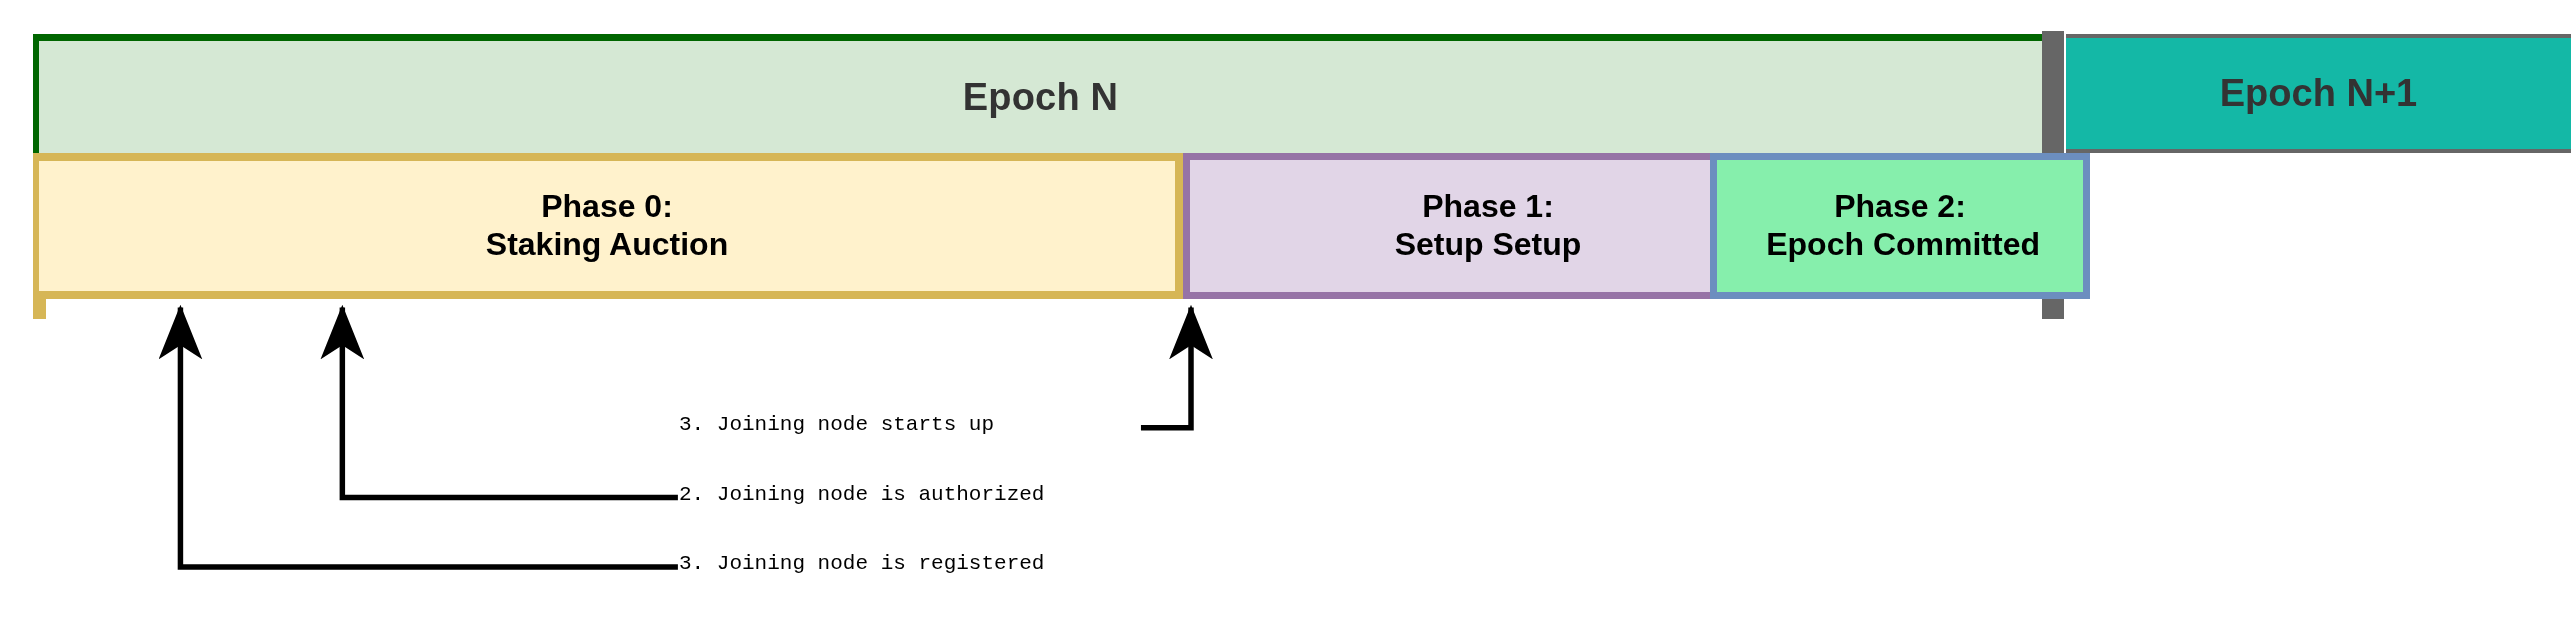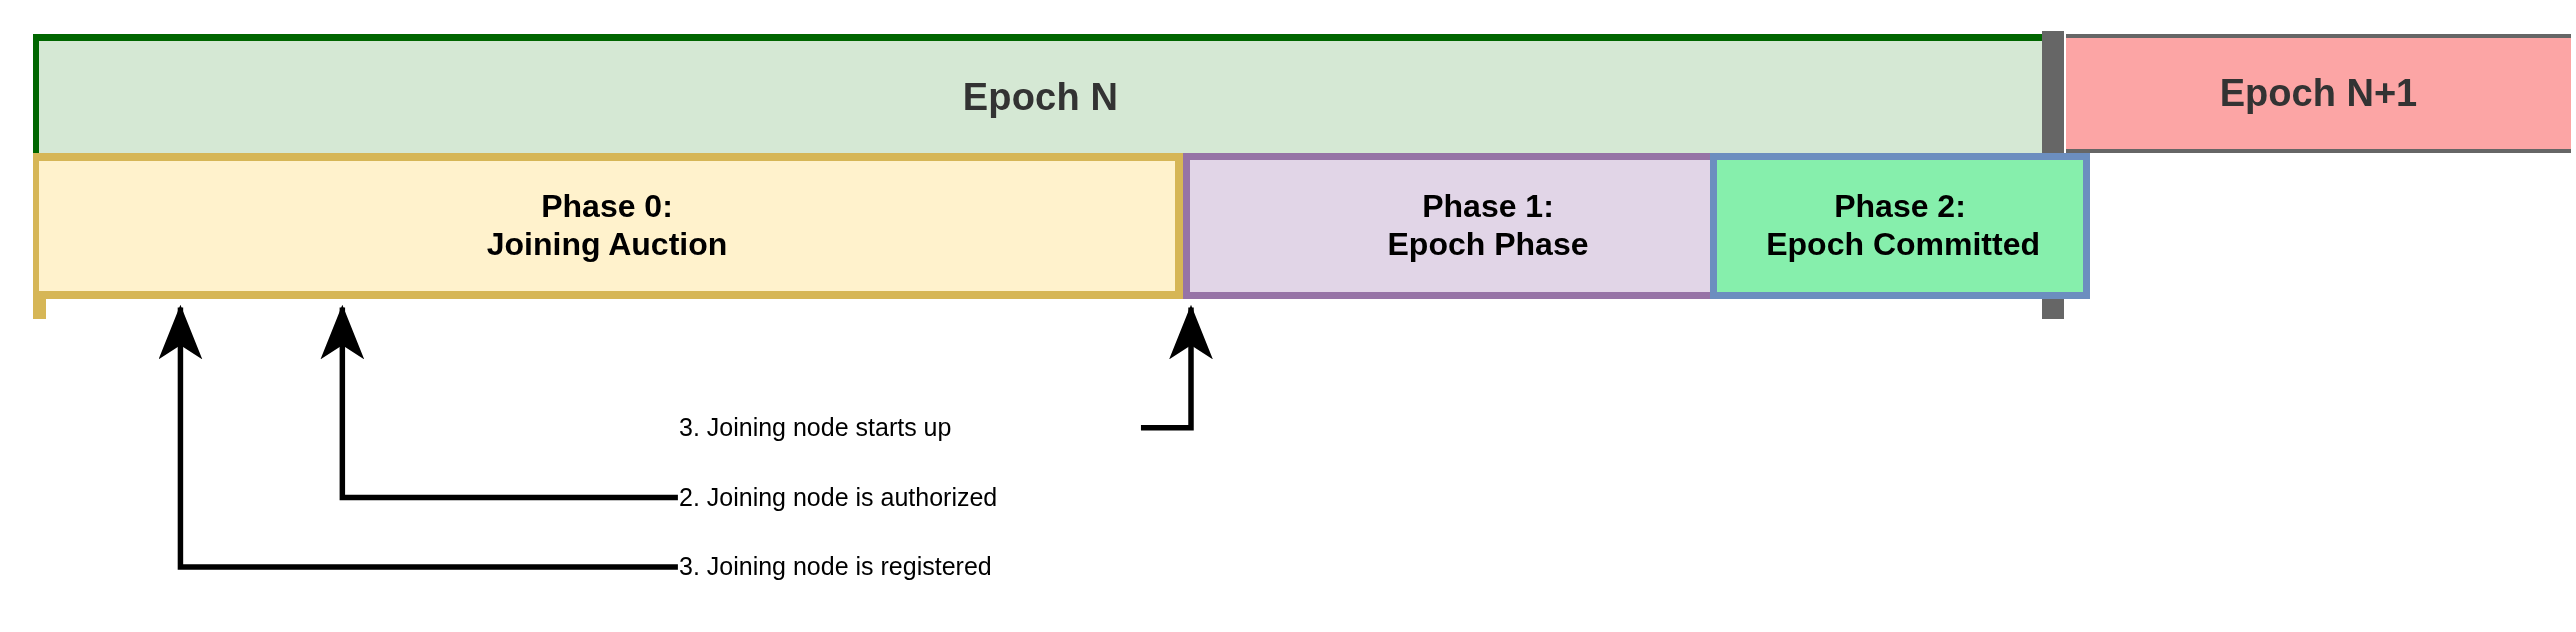--- a/index.html
+++ b/index.html
@@ -47,21 +47,21 @@
     letter-spacing: 0.2px;
     white-space: nowrap;
   }
 
   .epoch-next-box {
     position: absolute;
     left: 2066px;
     top: 34px;
     width: 505px;
     height: 119px;
-    background: #fca5a5;
+    background: #14b8a6;
     border-top: 4.7px solid #666666;
     border-bottom: 4.7px solid #666666;
     box-sizing: border-box;
     display: flex;
     align-items: center;
     justify-content: center;
   }
   .epoch-next-label {
     font-size: 38px;
     font-weight: bold;
@@ -141,25 +141,26 @@
   .annotation-layer {
     position: absolute;
     left: 0;
     top: 0;
     width: 2576px;
     height: 632px;
     pointer-events: none;
   }
   .ann-label {
     position: absolute;
-    font-size: 25px;
+    font-size: 21px;
     font-weight: normal;
     color: #000000;
     white-space: nowrap;
     letter-spacing: 0px;
+    font-family: Liberation Mono, monospace;
   }
   .ann-label-3 { left: 679px; top: 413px; }
   .ann-label-2 { left: 679px; top: 483px; }
   .ann-label-1 { left: 679px; top: 552px; }
 </style>
 </head>
 <body>
 
 <div id="stage">
 
@@ -174,26 +175,26 @@
   </div>
 
   <div class="epoch-divider"></div>
 
   <div class="phase-0-left-bar"></div>
 
   <div class="phase-row">
 
     <div class="phase-box phase-0">
       <span class="phase-line">Phase 0:</span>
-      <span class="phase-line">Joining Auction</span>
+      <span class="phase-line">Staking Auction</span>
     </div>
 
     <div class="phase-box phase-1">
       <span class="phase-line">Phase 1:</span>
-      <span class="phase-line">Epoch Phase</span>
+      <span class="phase-line">Setup Setup</span>
     </div>
 
     <div class="phase-box phase-2">
       <span class="phase-line">Phase 2:</span>
       <span class="phase-line phase-line-2">Epoch Committed</span>
     </div>
 
   </div>
 
   <svg class="annotation-layer" viewBox="0 0 3292 808" width="2576" height="632">

